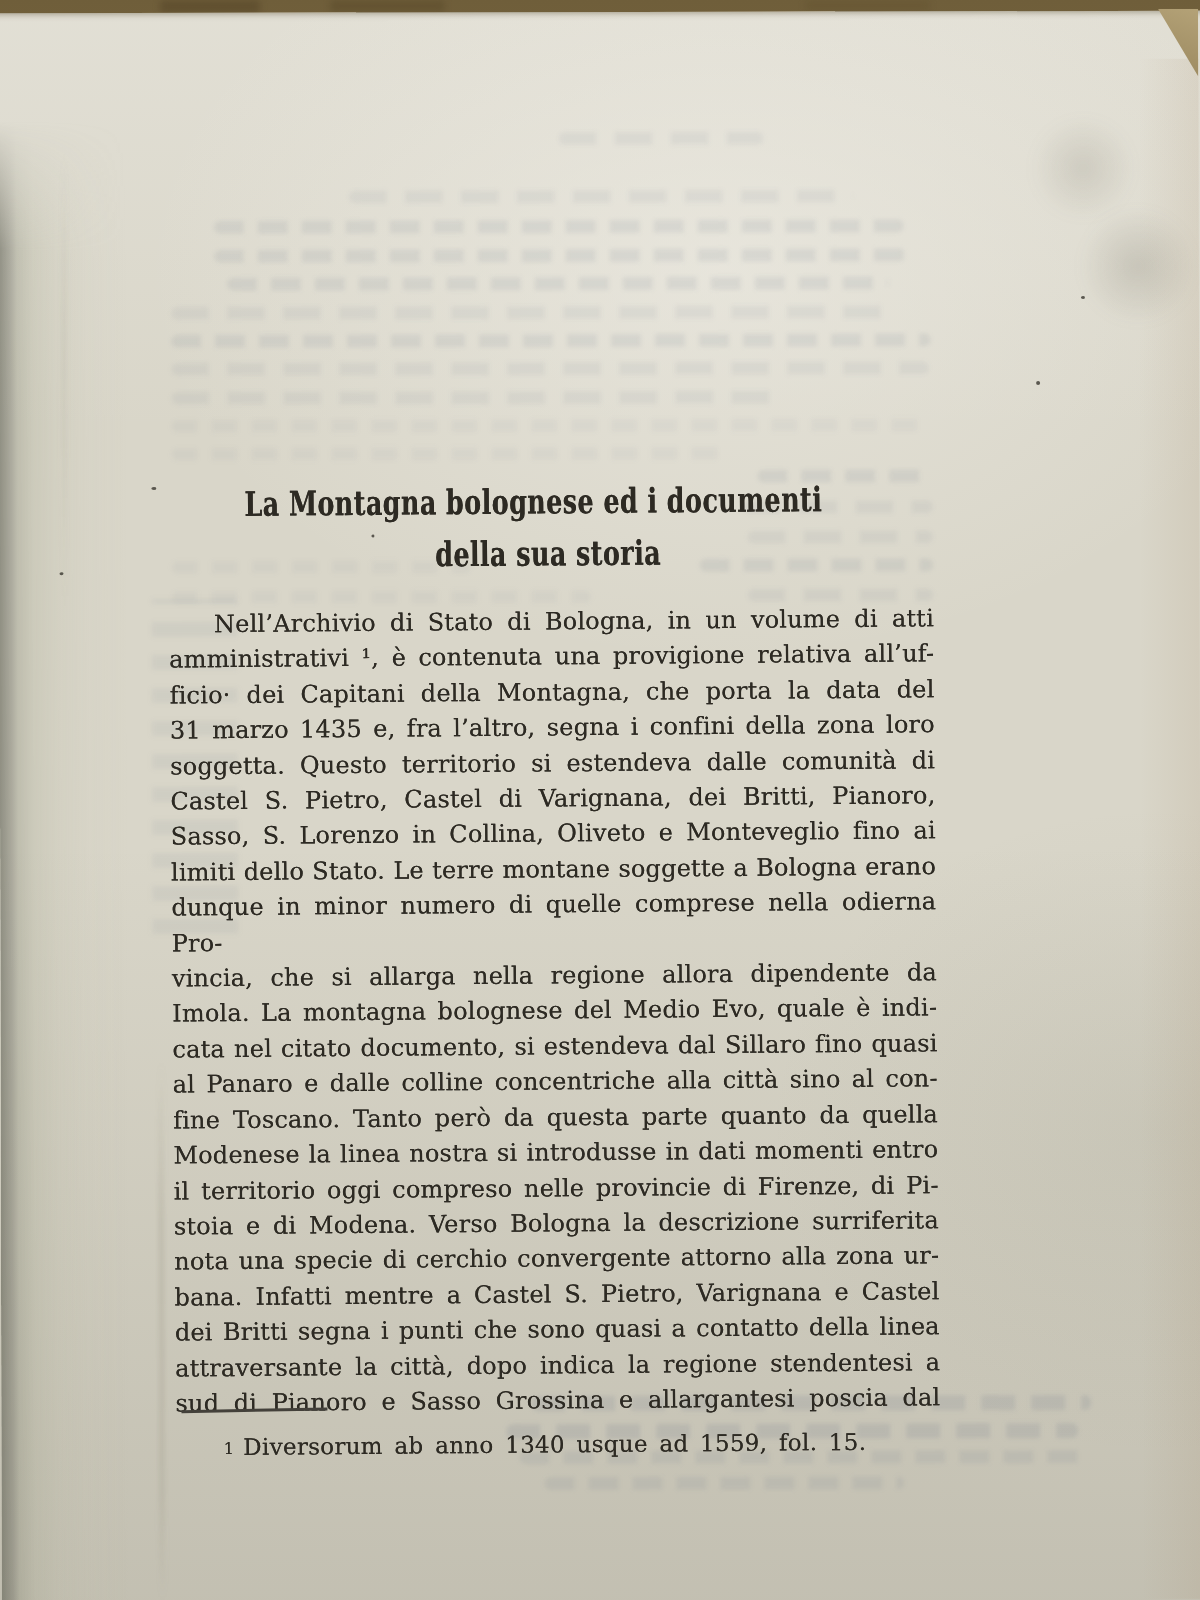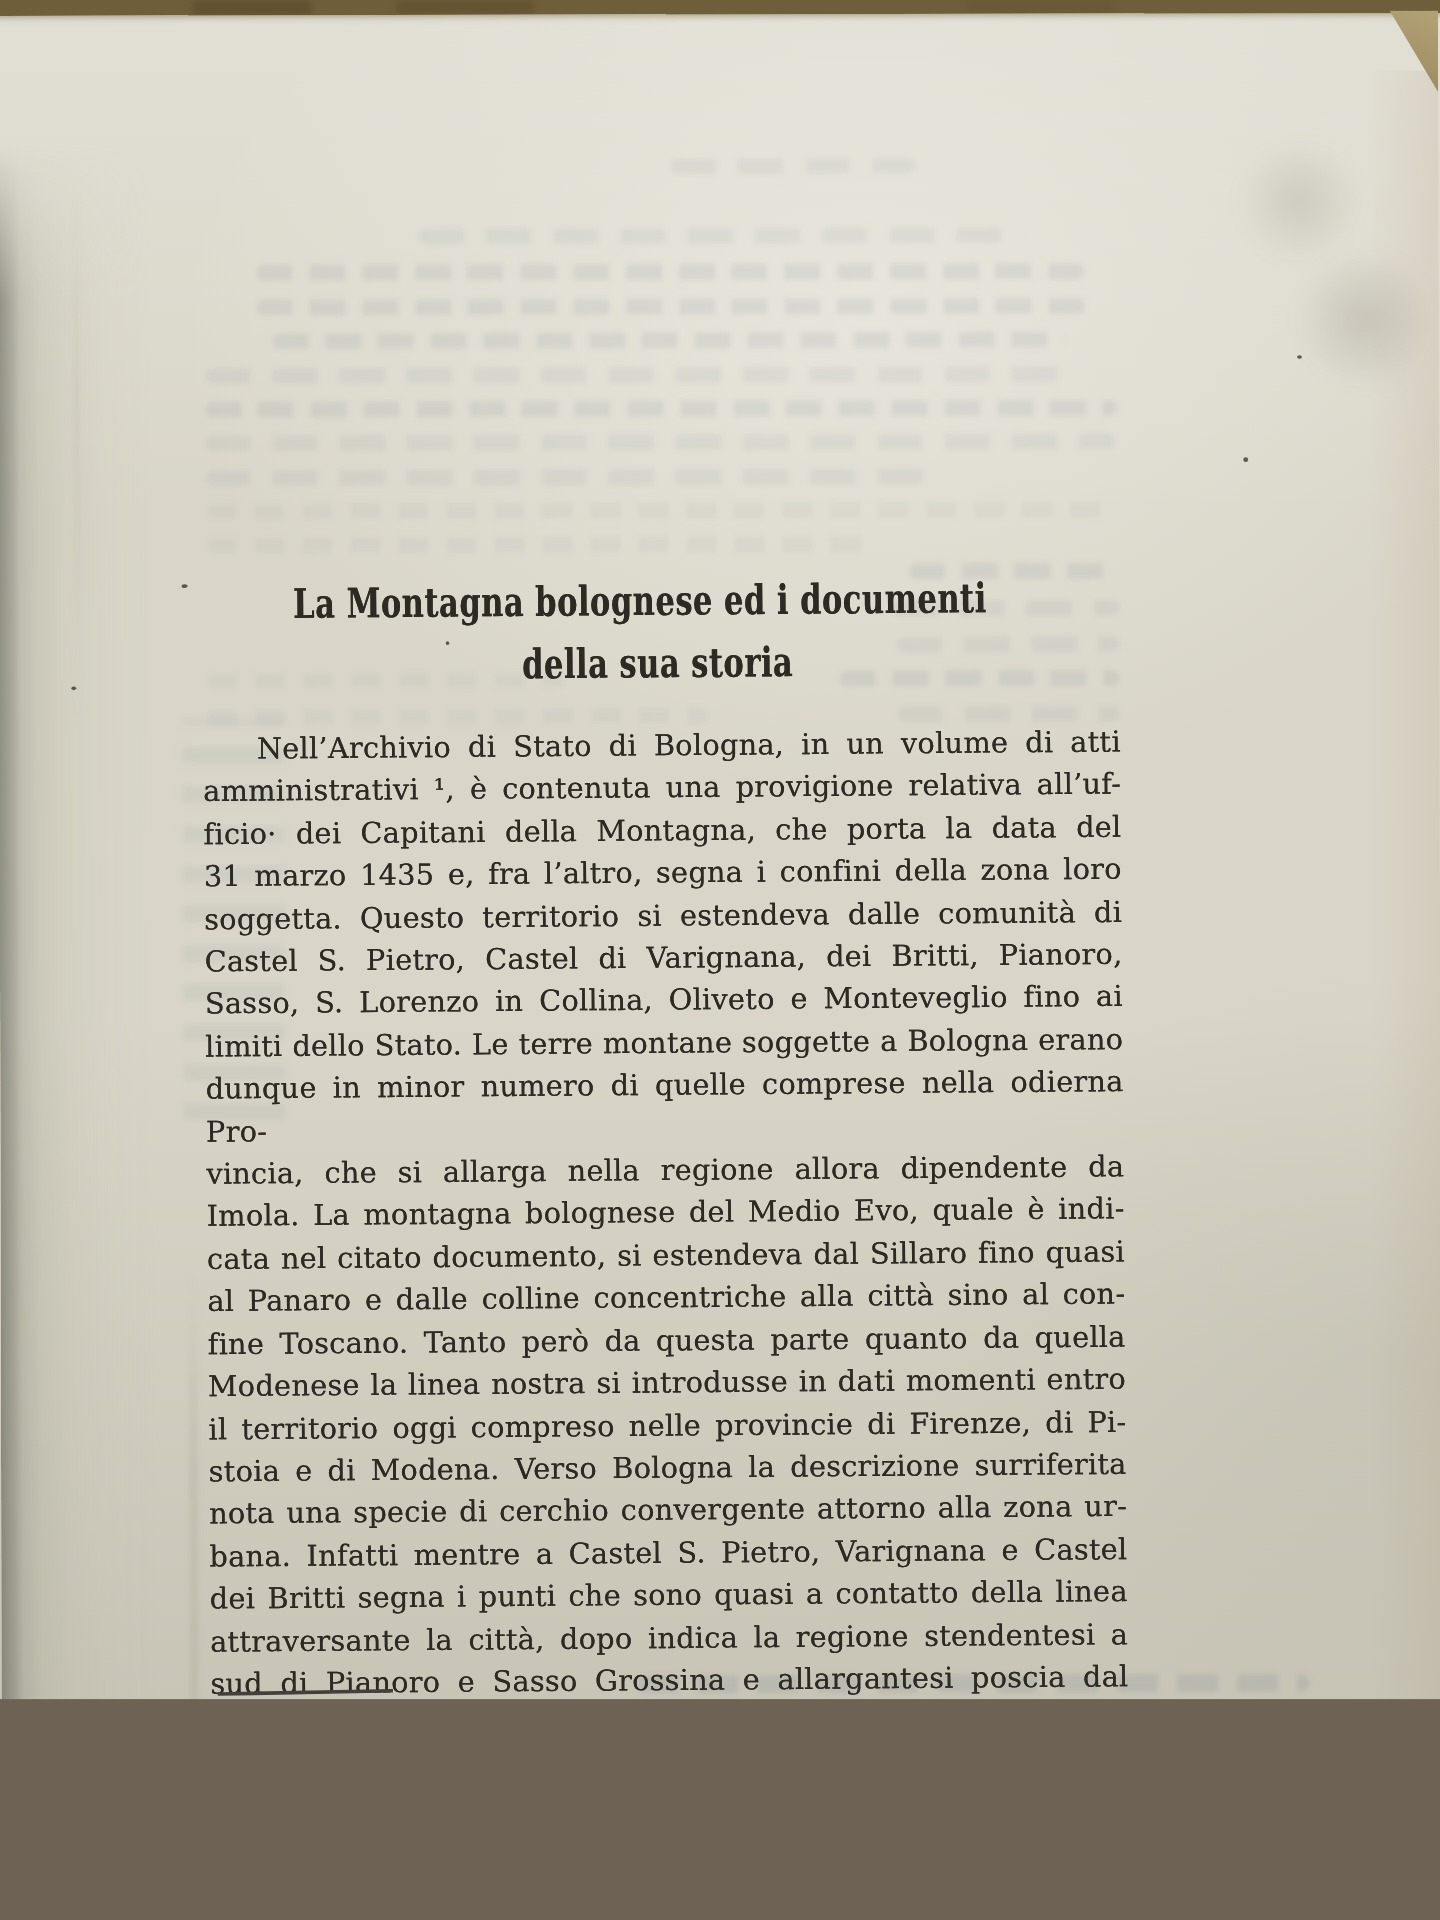--- a/index.html
+++ b/index.html
@@ -1,17 +1,17 @@
 <!DOCTYPE html>
 <html><head>
 <meta charset="utf-8">
 <style>
   html,body{margin:0;padding:0;background:#6e6254;}
   .photo{
-    position:relative; width:1200px; height:1416px; overflow:hidden;
+    position:relative; width:1200px; height:1600px; overflow:hidden;
     background:linear-gradient(180deg,#6f5e3a 0%,#97834f 45%,#b3a173 100%);
     font-family:"DejaVu Serif","Liberation Serif",serif;
   }
   
   .cover-strip{position:absolute;left:0;top:0;width:1200px;height:90px;}
   .smudge{position:absolute;filter:blur(3px);border-radius:4px;}
   .sm1{left:160px;top:0;width:100px;height:13px;background:rgba(86,70,40,.55);}
   .sm2{left:330px;top:0;width:115px;height:12px;background:rgba(86,70,40,.45);}
   .sm3{left:805px;top:0;width:125px;height:11px;background:rgba(96,80,46,.35);}
   

